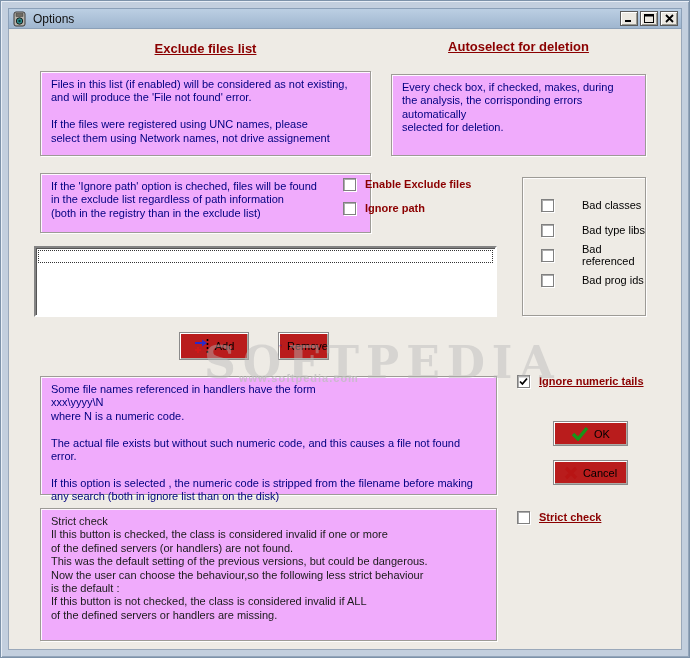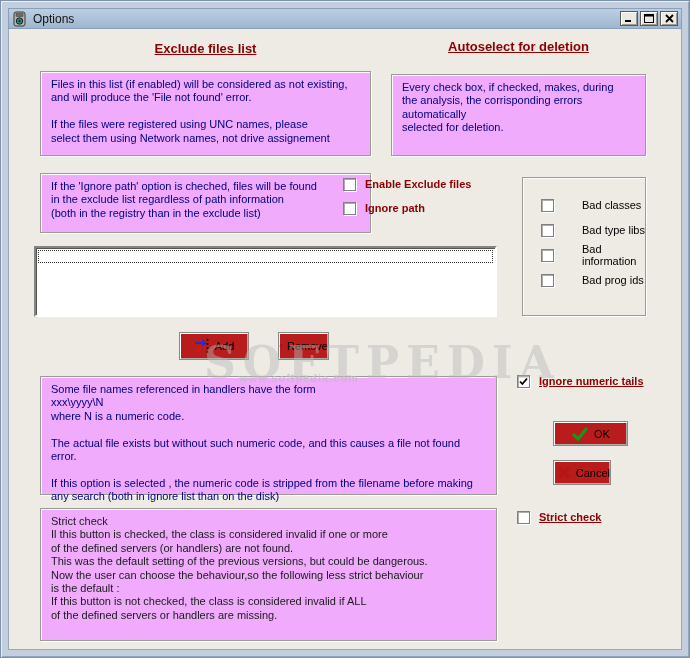--- a/index.html
+++ b/index.html
@@ -60,21 +60,21 @@
   .focusrow { position:absolute; left:2px; top:2px; right:2px; height:13px;
     border:1px dotted #333; }
 
   .btn { position:absolute; background:#b91c1c; border:1px solid #8a8a8a;
     box-shadow: inset 1px 1px 0 #fff, inset -1px -1px 0 #adaba6;
     display:flex; align-items:center; justify-content:center; gap:5px;
     font-size:11px; color:#000; cursor:default; }
   #btn-add    { left:178px; top:331px; width:70px; height:28px; }
   #btn-remove { left:277px; top:331px; width:51px; height:28px; }
   #btn-ok     { left:552px; top:420px; width:75px; height:25px; }
-  #btn-cancel { left:552px; top:459px; width:58px; height:25px;justify-content:flex-end; }
+  #btn-cancel { left:552px; top:459px; width:75px; height:25px; }
 
   .wm-big { position:absolute; left:203px; top:336px; font-family:"DejaVu Serif", serif;
     font-size:44px; font-weight:bold; letter-spacing:7px; color:rgba(185,185,185,.45);
     pointer-events:none; z-index:9; }
   .wm-small { position:absolute; left:238px; top:371px; font-size:11px; font-weight:bold;
     color:rgba(190,190,190,.75); pointer-events:none; z-index:9; letter-spacing:1px; }
 </style>
 </head>
 <body>
 
@@ -153,21 +153,21 @@
     <div class="cbrow" style="top:20px">
       <span class="cbbox"></span>
       <span>Bad classes</span>
     </div>
     <div class="cbrow" style="top:45px">
       <span class="cbbox"></span>
       <span>Bad type libs</span>
     </div>
     <div class="cbrow" style="top:70px">
       <span class="cbbox"></span>
-      <span>Bad information</span>
+      <span>Bad referenced</span>
     </div>
     <div class="cbrow" style="top:95px">
       <span class="cbbox"></span>
       <span>Bad prog ids</span>
     </div>
   </div>
 
   <div class="listbox">
     <div class="focusrow"></div>
   </div>

